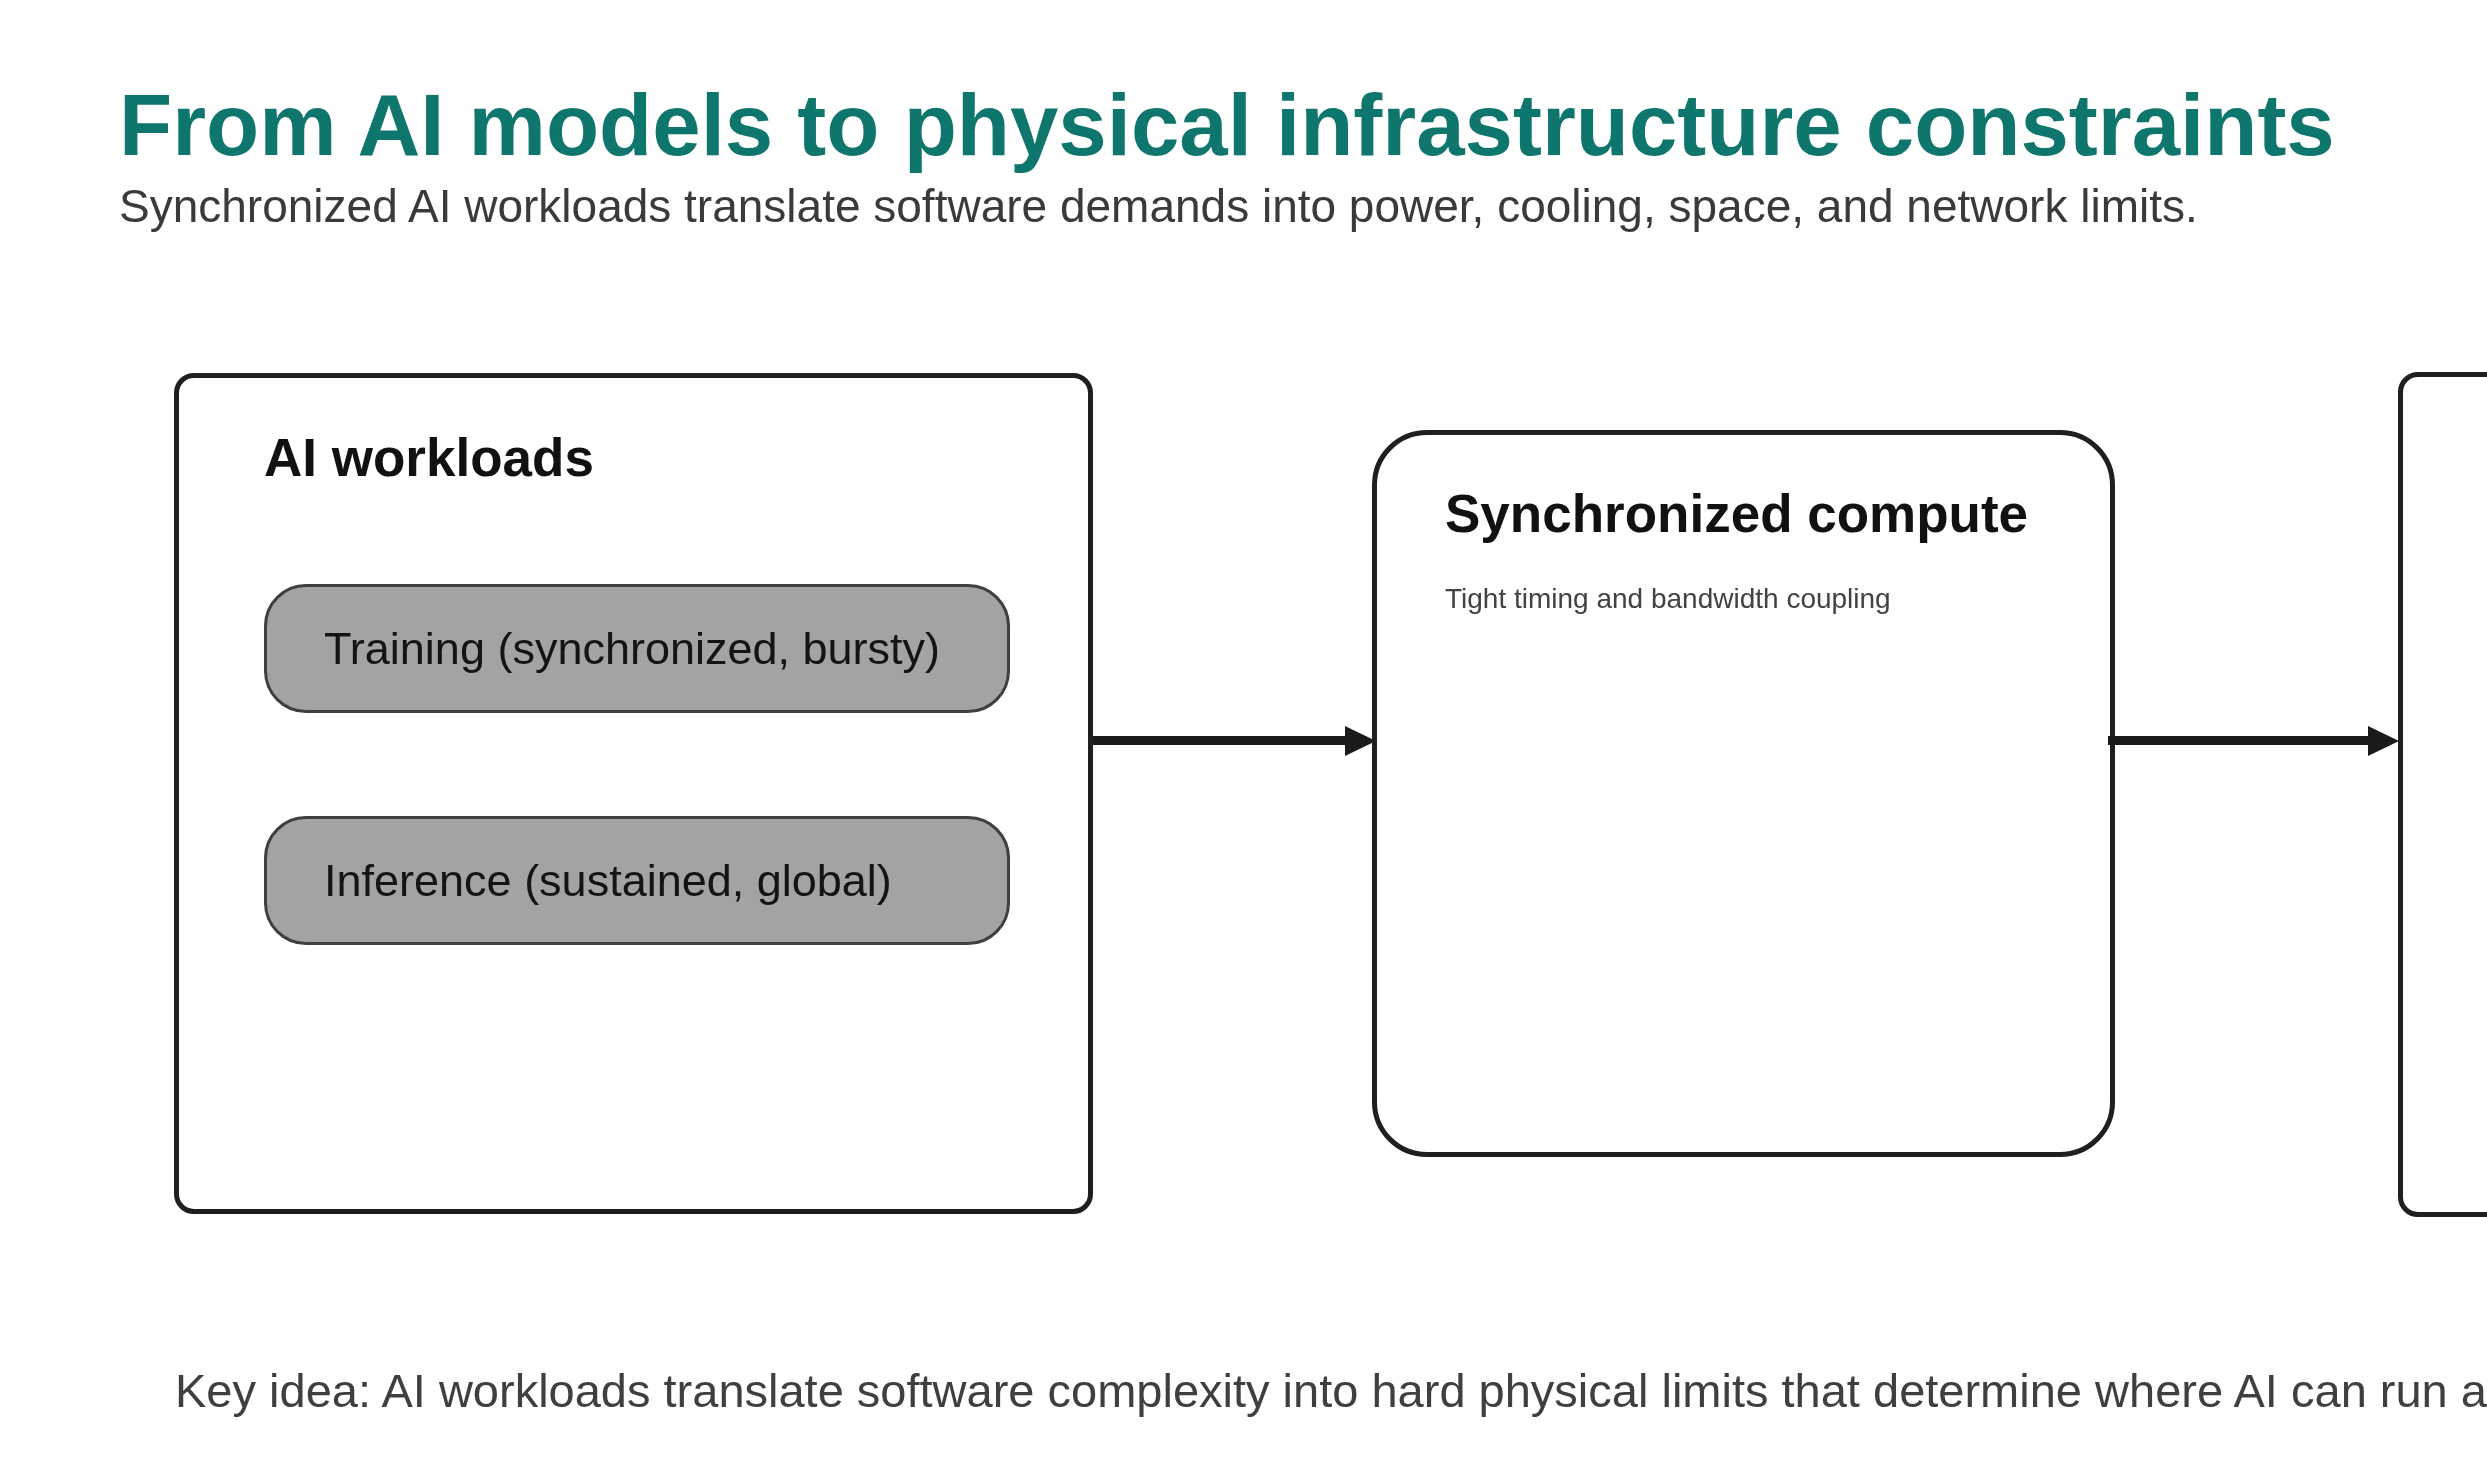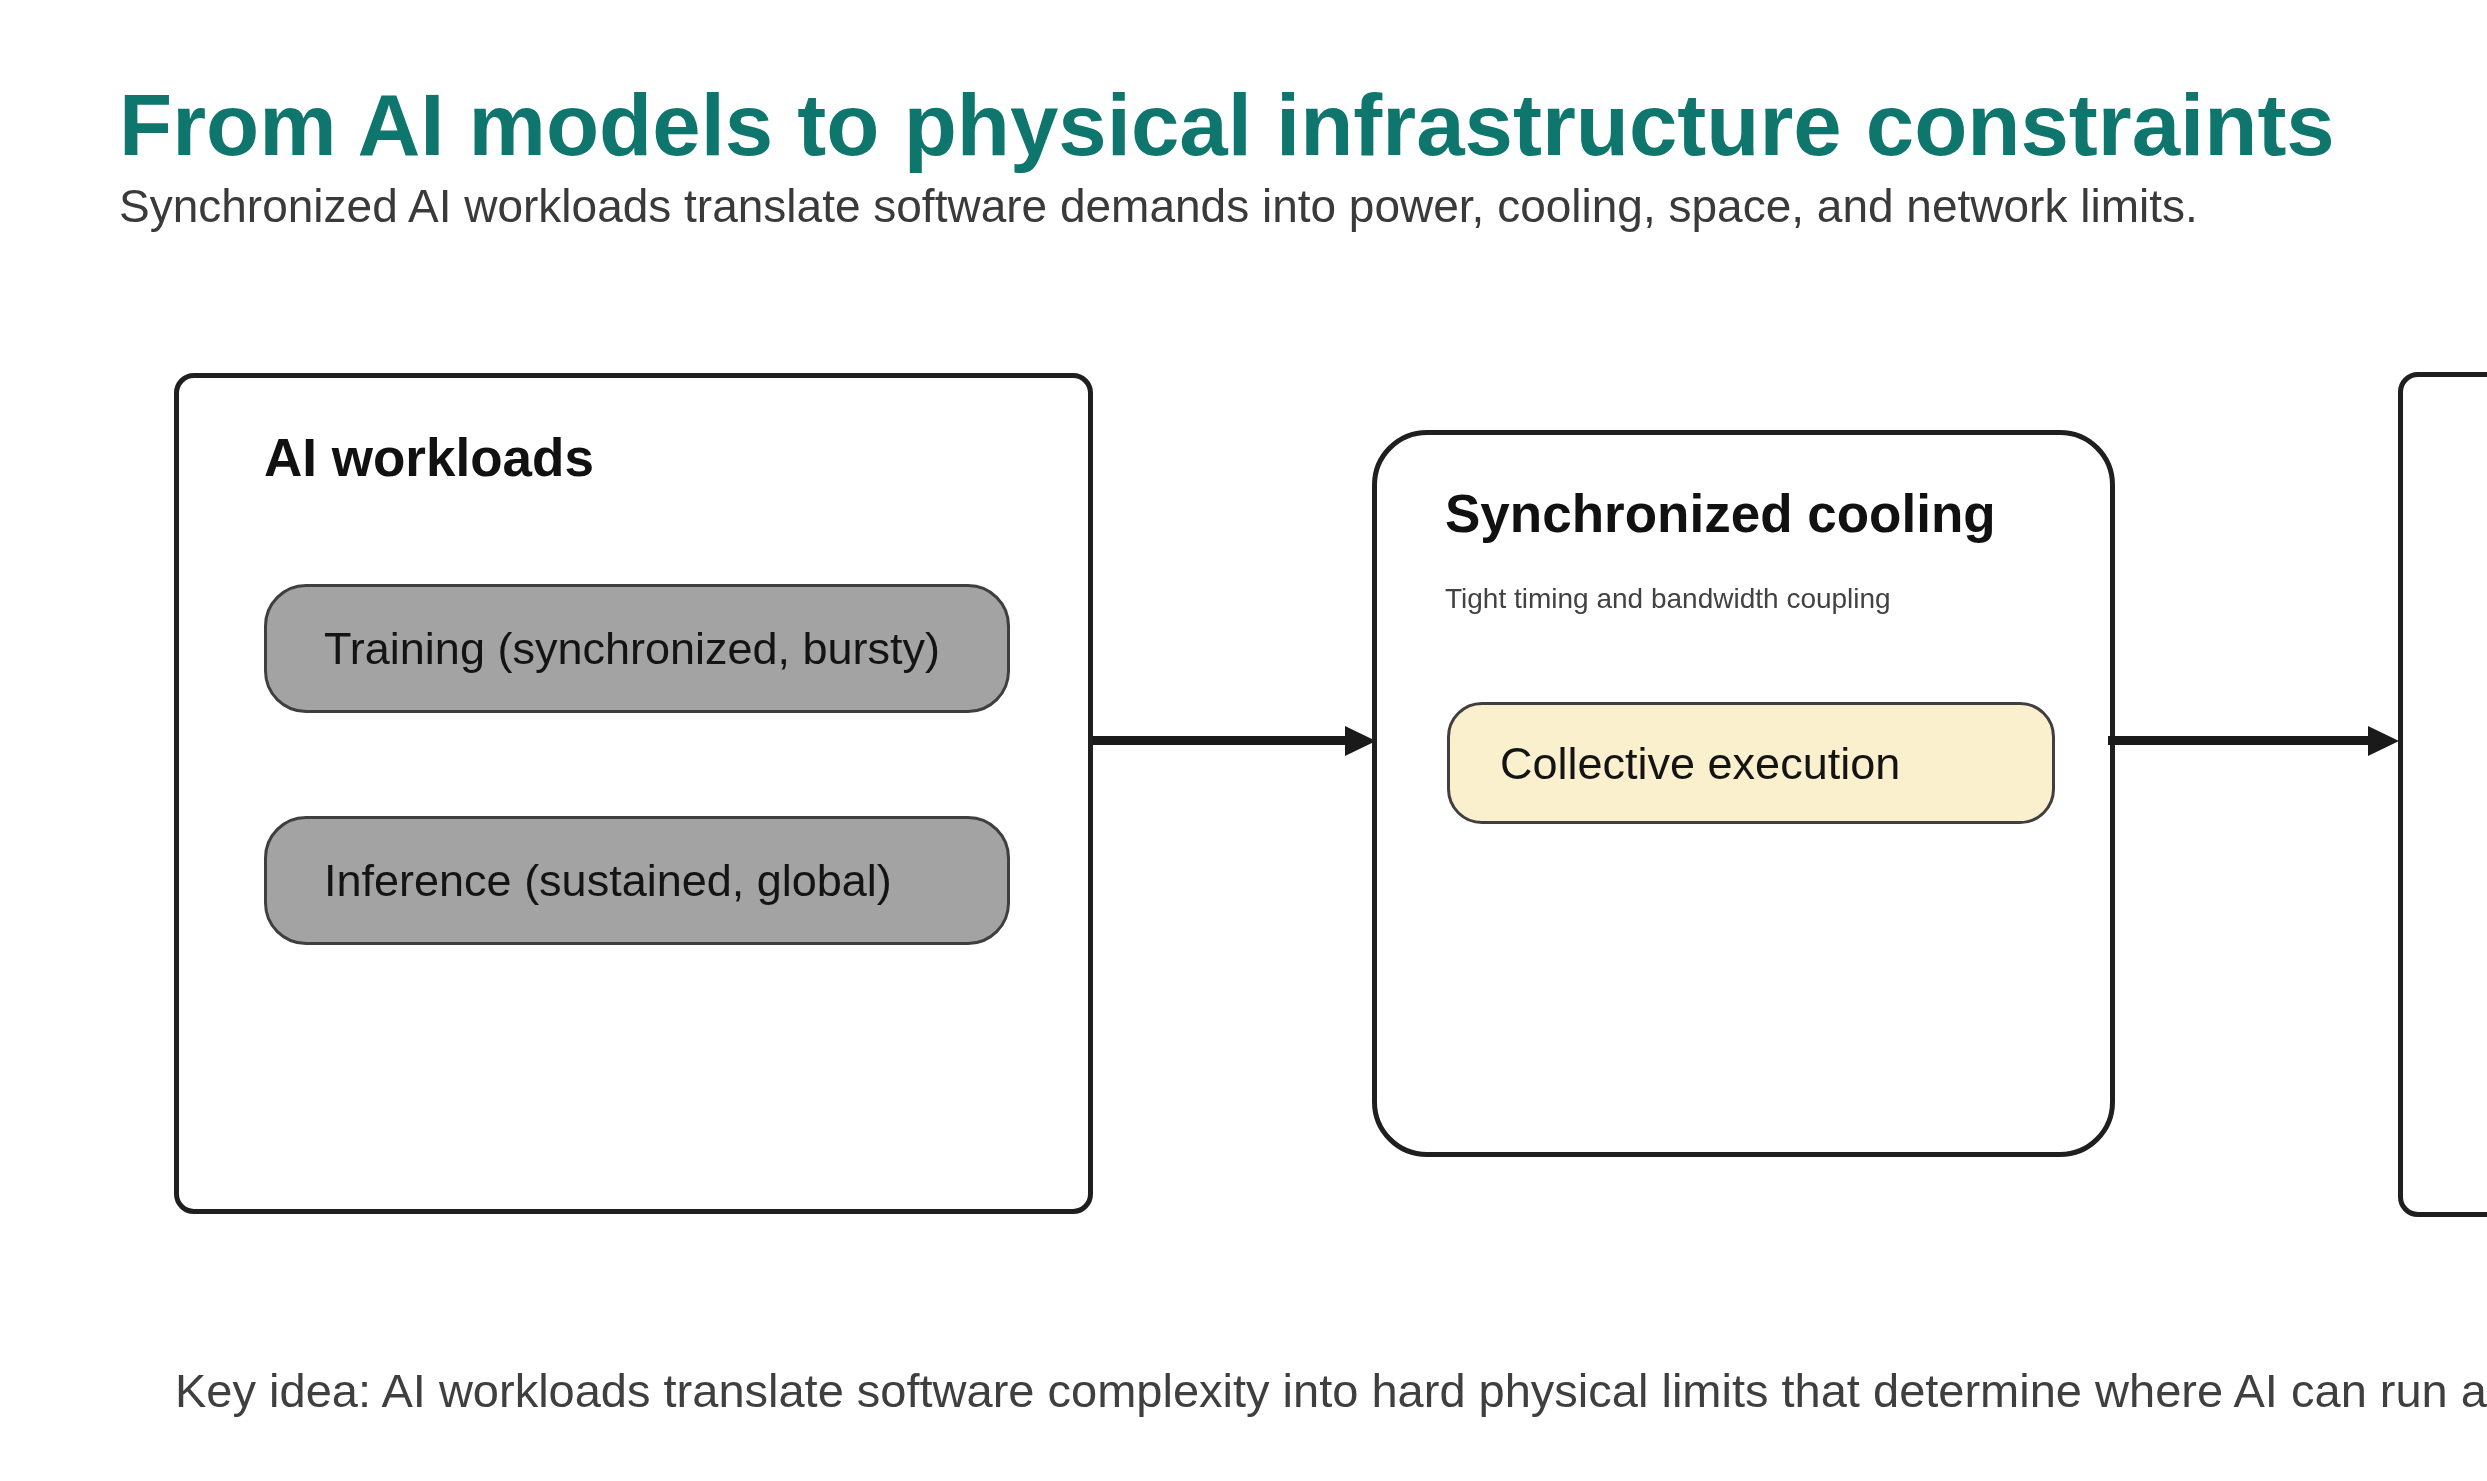--- a/index.html
+++ b/index.html
@@ -83,25 +83,22 @@
     </div>
     <div class="abs pill pill-gray" style="top:438px;">
       <span>Inference (sustained, global)</span>
     </div>
   </div>
 
   <div class="abs arrow-shaft" style="left:1093px; width:252px;"></div>
   <div class="abs arrow-head" style="left:1345px;"></div>
 
   <div class="abs big-box" id="box-sync">
-    <div class="abs box-title" style="left:68px; top:52px;">Synchronized cooling</div>
+    <div class="abs box-title" style="left:68px; top:52px;">Synchronized compute</div>
     <div class="abs box-subtitle" style="left:68px; top:150px;">Tight timing and bandwidth coupling</div>
-    <div class="abs pill pill-yellow" style="top:267px;">
-      <span>Collective execution</span>
-    </div>
   </div>
 
   <div class="abs arrow-shaft" style="left:2108px; width:261px;"></div>
   <div class="abs arrow-head" style="left:2368px;"></div>
 
   <div class="abs big-box" id="box-constraints">
     
     
     
     

